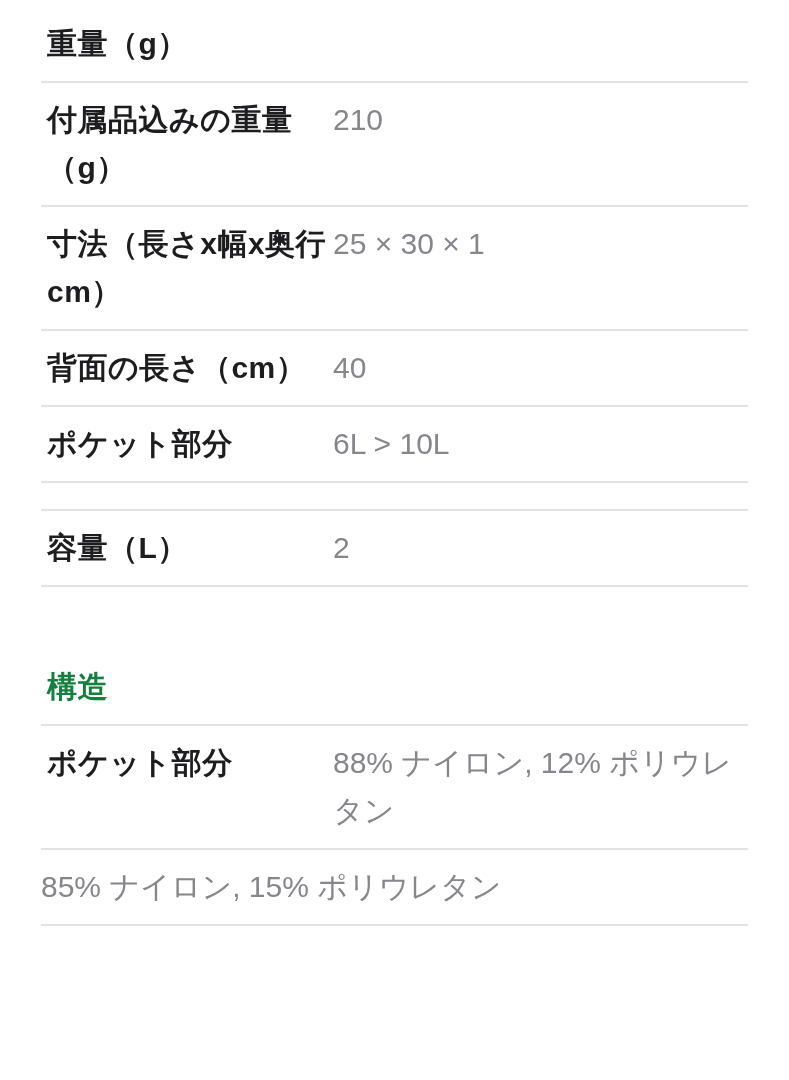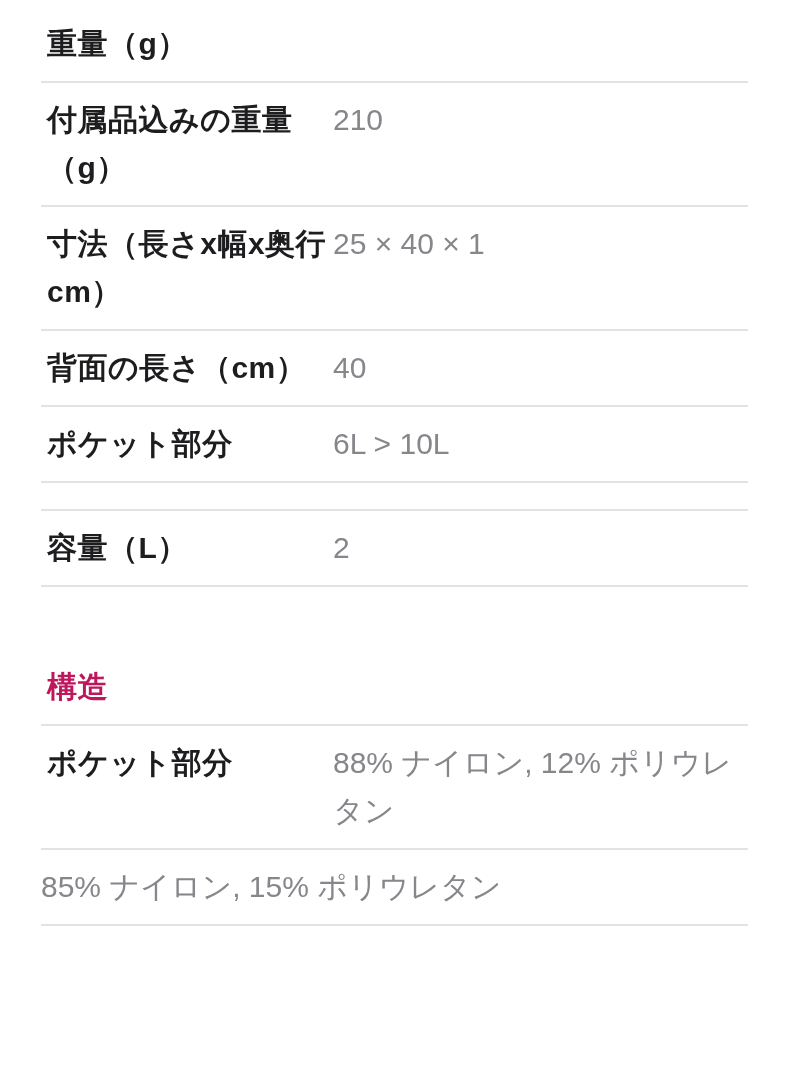--- a/index.html
+++ b/index.html
@@ -39,21 +39,21 @@
     font-size: 30px;
     line-height: 48px;
     font-weight: 400;
     color: #86868b;
   }
   .section-heading {
     font-size: 30px;
     line-height: 48px;
     font-weight: 700;
     letter-spacing: 0.5px;
-    color: #be185d;
+    color: #15803d;
     padding: 76px 0 13px 6px;
     border-bottom: 2px solid #e3e3e3;
   }
 </style>
 </head>
 <body>
 
 <div class="page">
 
   <div class="spec-table">
@@ -61,21 +61,21 @@
     <div class="spec-label">重量（g）</div>
   </div>
 
   <div class="spec-row">
     <div class="spec-label">付属品込みの重量（g）</div>
     <div class="spec-value">210</div>
   </div>
 
   <div class="spec-row">
     <div class="spec-label">寸法（長さx幅x奥行 cm）</div>
-    <div class="spec-value">25 × 40 × 1</div>
+    <div class="spec-value">25 × 30 × 1</div>
   </div>
 
   <div class="spec-row">
     <div class="spec-label">背面の長さ（cm）</div>
     <div class="spec-value">40</div>
   </div>
 
   <div class="spec-row">
     <div class="spec-label">ポケット部分</div>
     <div class="spec-value">6L &gt; 10L</div>

